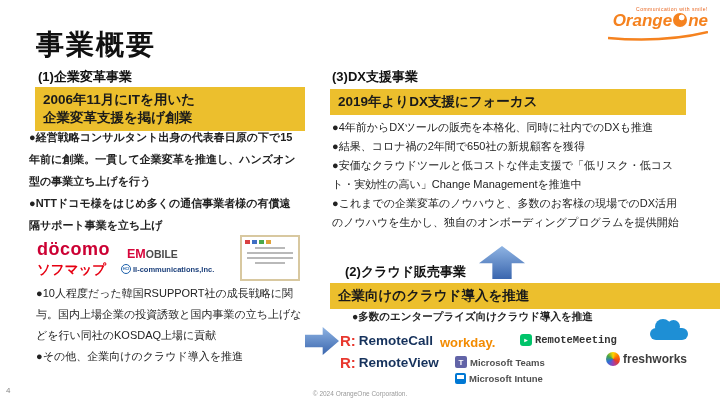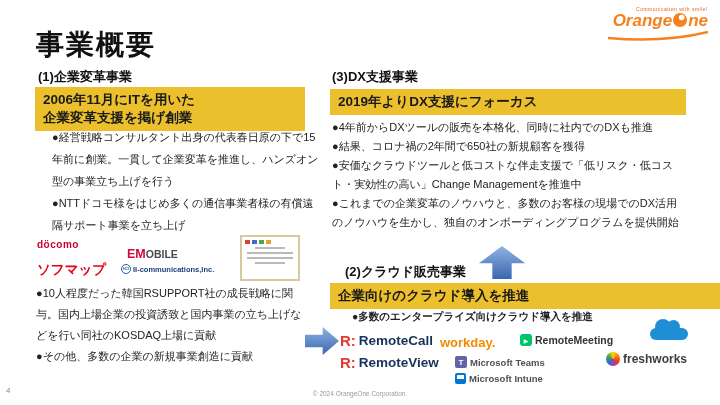--- a/index.html
+++ b/index.html
@@ -21,21 +21,21 @@
   .sec-label { position:absolute; font-size:13px; font-weight:bold; color:#111; }
   .ybox { position:absolute; background:#ecbf2d; color:#1a1a1a; font-weight:bold; font-size:13.5px; line-height:1.32; padding:4px 8px; }
 
   .bodytext { position:absolute; font-size:11px; color:#222; }
   .bodytext p { margin:0; }
   .lh22 p { line-height:22px; }
   .lh21 p { line-height:21px; }
   .lh19 p { line-height:19px; }
 
   
-  .logo-docomo { position:absolute; left:37px; top:239px; color:#cc0033; font-weight:bold; font-size:10px; letter-spacing:0.5px; }
+  .logo-docomo { position:absolute; left:37px; top:239px; color:#cc0033; font-weight:bold; font-size:18px; letter-spacing:0.5px; }
   .logo-sofmap { position:absolute; left:37px; top:261px; color:#e60012; font-weight:bold; font-size:13.5px; }
   .logo-em { position:absolute; left:127px; top:247px; font-weight:900; font-size:12.5px; }
   .logo-em .em-mark { color:#d7063b; }
   .logo-em .em-rest { color:#4a4a4a; font-size:10.5px;margin-top:28px; }
   .logo-comm { position:absolute; left:121px; top:264px; font-size:7.5px; font-weight:bold; color:#1b3f7a; display:flex; align-items:center; gap:2px; }
   .comm-circle { display:inline-flex; align-items:center; justify-content:center; width:10px; height:10px; border:1.5px solid #1b5faa; border-radius:50%; font-size:3.5px; color:#1b5faa; }
 
   .cert { position:absolute; left:240px; top:235px; width:60px; height:46px; background:#fff; border:2px solid #d8c8a0; padding:3px; }
   .cert-strip { display:flex; gap:2px; margin-bottom:3px; }
   .cert-strip i { width:5px; height:4px; display:block; }
@@ -87,21 +87,21 @@
     <svg class="brand-swoosh" width="100" height="10" viewBox="0 0 100 10">
         <path d="M0 7 Q 55 12 100 1" stroke="#f5821f" stroke-width="2.5" fill="none"></path>
       </svg>
   </div>
 
   <div class="sec-label" style="left:38px; top:68px;">(1)企業変革事業</div>
   <div class="ybox" style="left:35px; top:87px; width:270px;">
     <div>2006年11月にITを用いた</div>
     <div>企業変革支援を掲げ創業</div>
   </div>
-  <div class="bodytext lh22" style="left:52px; top:126px; width:272px;">
+  <div class="bodytext lh22" style="left:29px; top:126px; width:272px;font-weight:bold;">
     <p>●経営戦略コンサルタント出身の代表春日原の下で15年前に創業。一貫して企業変革を推進し、ハンズオン型の事業立ち上げを行う</p>
     <p>●NTTドコモ様をはじめ多くの通信事業者様の有償遠隔サポート事業を立ち上げ</p>
   </div>
 
   <div class="logo-docomo">döcomo</div>
   <div class="logo-sofmap">ソフマップ</div>
   <div class="logo-em"><span class="em-mark">EM</span><span class="em-rest">OBILE</span></div>
   <div class="logo-comm">
     <span class="comm-circle">HCI</span>
     <span>II-communications,Inc.</span>
@@ -115,21 +115,21 @@
         <i style="background:#e0a23a;"></i>
     </div>
     <div class="cert-line short"></div>
     <div class="cert-line"></div>
     <div class="cert-line"></div>
     <div class="cert-line short"></div>
   </div>
 
   <div class="bodytext lh21" style="left:36px; top:283px; width:272px;">
     <p>●10人程度だった韓国RSUPPORT社の成長戦略に関与。国内上場企業の投資誘致と国内事業の立ち上げなどを行い同社のKOSDAQ上場に貢献</p>
-    <p>●その他、多数の企業の新規事業創造に貢献</p>
+    <p>●その他、企業向けのクラウド導入を推進</p>
   </div>
 
   <div class="sec-label" style="left:332px; top:68px;">(3)DX支援事業</div>
   <div class="ybox" style="left:330px; top:89px; width:356px;">2019年よりDX支援にフォーカス</div>
   <div class="bodytext lh19" style="left:332px; top:118px; width:356px;">
     <p>●4年前からDXツールの販売を本格化、同時に社内でのDXも推進</p>
     <p>●結果、コロナ禍の2年間で650社の新規顧客を獲得</p>
     <p>●安価なクラウドツールと低コストな伴走支援で「低リスク・低コスト・実効性の高い」Change Managementを推進中</p>
     <p>●これまでの企業変革のノウハウと、多数のお客様の現場でのDX活用のノウハウを生かし、独自のオンボーディングプログラムを提供開始</p>
   </div>
@@ -147,21 +147,21 @@
       <span class="cloud-base"></span>
   </div>
 
   <div class="lg" style="left:340px; top:332px;">
     <span class="r-mark">R:</span>
     <span class="r-text">RemoteCall</span>
   </div>
   <div class="lg" style="left:440px; top:335px;">
     <span class="workday">workday.</span>
   </div>
-  <div class="lg" style="left:520px; top:334px;">
+  <div class="lg" style="left:520px; top:334px;font-family:Liberation Mono, monospace;">
     <span class="rm-icon">▶</span>
     <span class="rm-text">RemoteMeeting</span>
   </div>
   <div class="lg" style="left:340px; top:354px;">
     <span class="r-mark">R:</span>
     <span class="r-text">RemoteView</span>
   </div>
   <div class="lg" style="left:455px; top:356px;">
     <span class="teams-icon">T</span>
     <span class="ms-text">Microsoft Teams</span>

